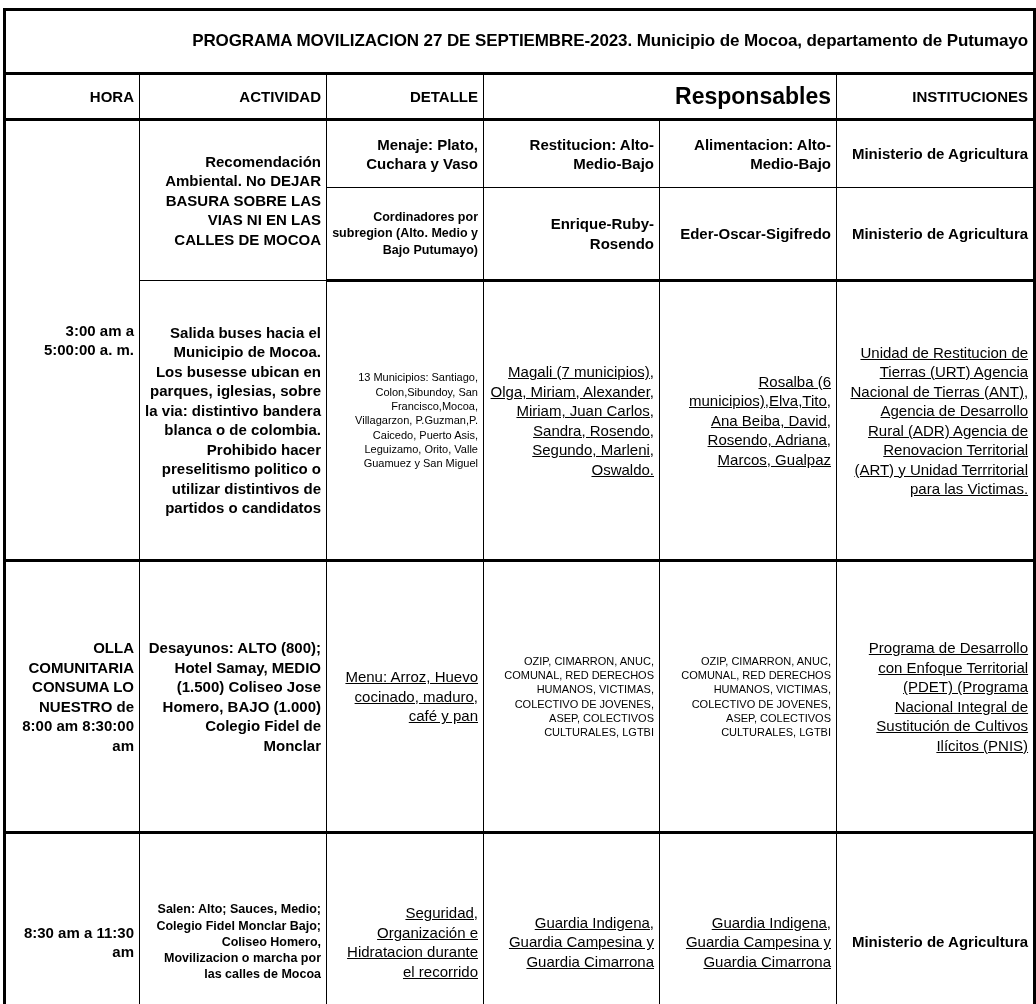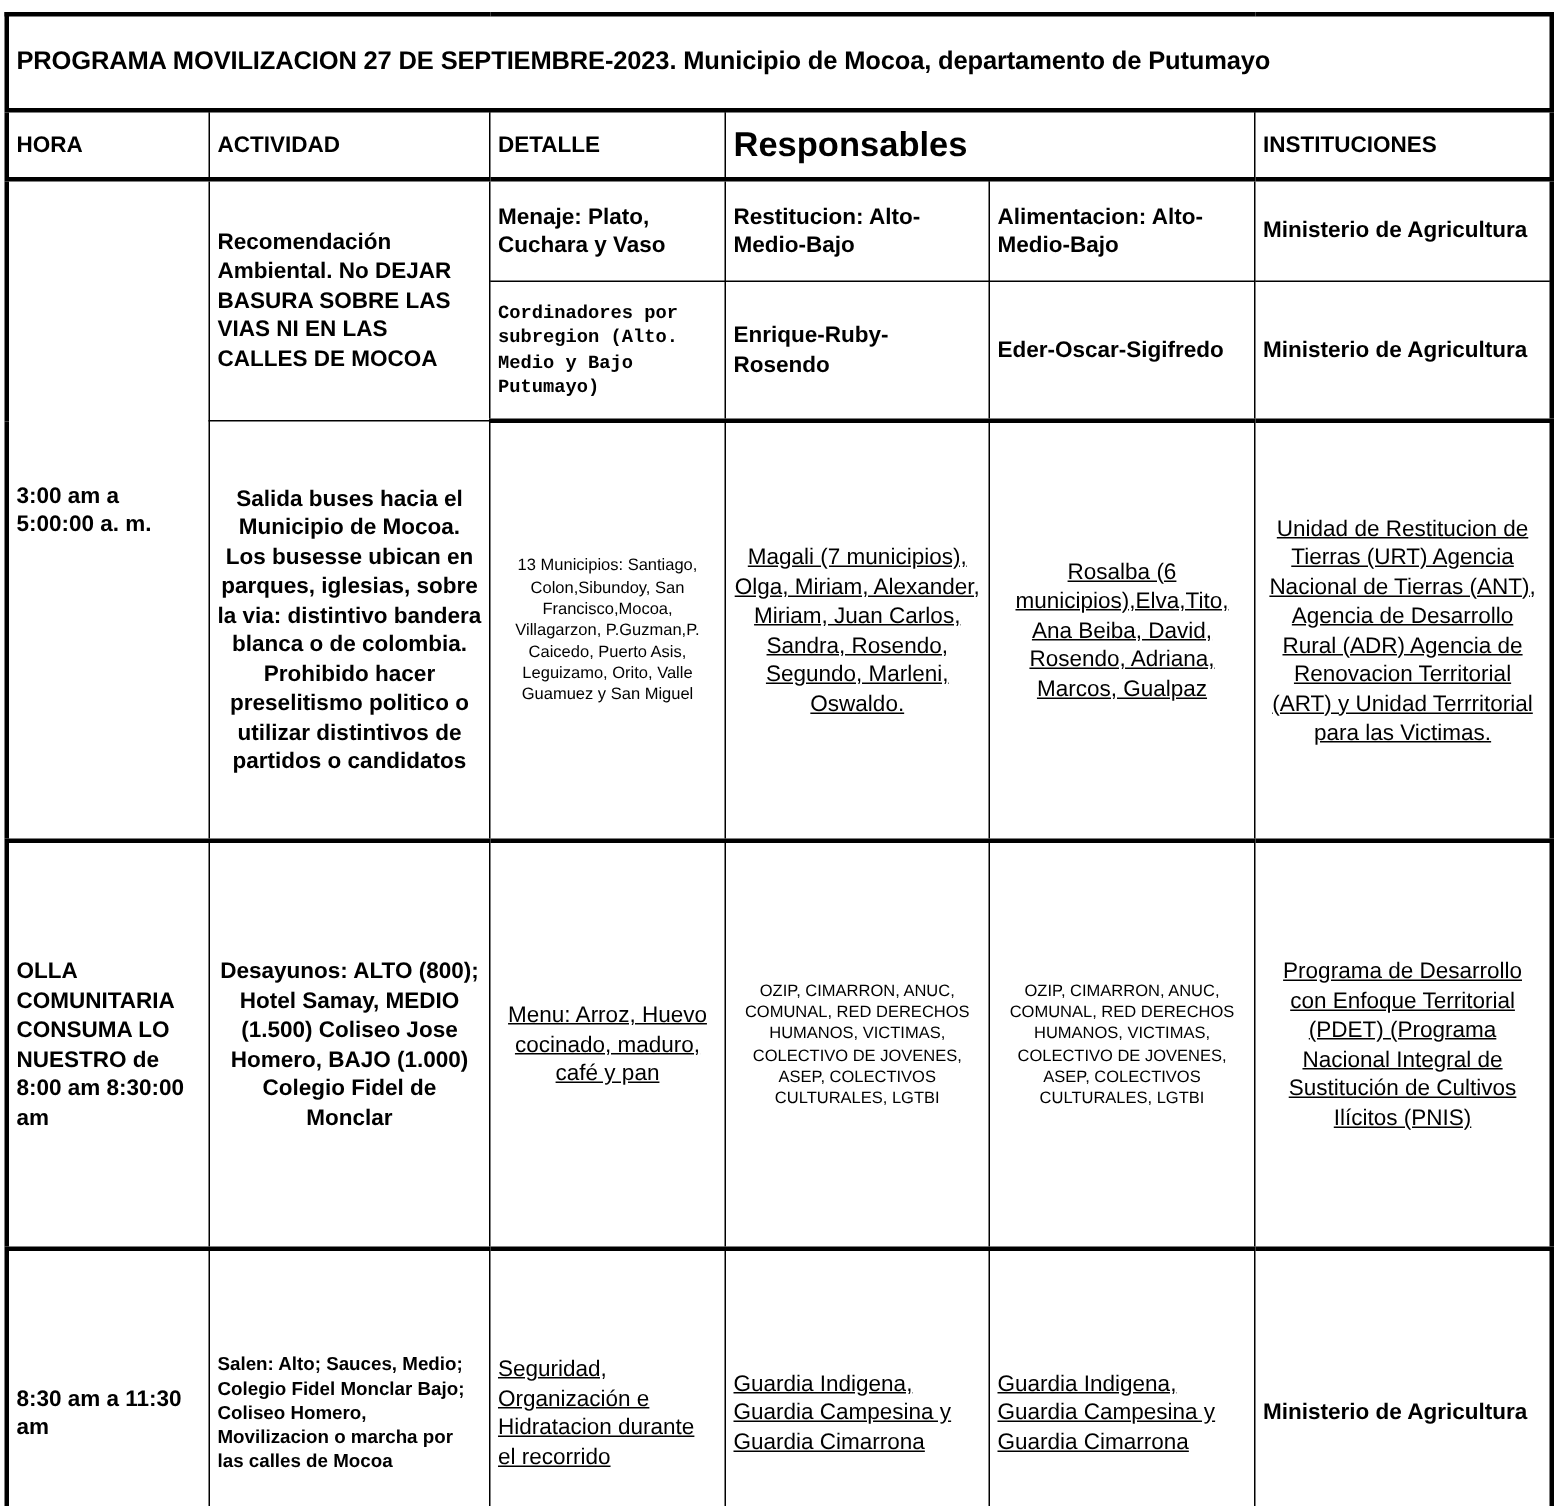--- a/index.html
+++ b/index.html
@@ -34,22 +34,22 @@
     line-height: 1.30;
     word-wrap: break-word;
     overflow-wrap: break-word;
   }
   
   table.schedule {
     border: 3px solid #000000;
   }
 
   
-  .ctr   { text-align: left; }
-  .lft   { text-align: center; }
+  .ctr   { text-align: right; }
+  .lft   { text-align: right; }
 
   .fs-title  { font-size: 17px; font-weight: bold; letter-spacing: -0.1px; }
   .fs-hdr    { font-size: 15px; font-weight: bold; }
   .fs-hdr-lg { font-size: 23px; font-weight: bold; }
   .fs-sub    { font-size: 15px; font-weight: bold; }
   .fs-subsm  { font-size: 12.5px; font-weight: bold; }
   .fs-body   { font-size: 15px; text-decoration: underline; }
   .fs-bodyb  { font-size: 15px; font-weight: bold; }
   .fs-small  { font-size: 11px; }
   .fs-smallb { font-size: 12.5px; font-weight: bold; }
@@ -88,21 +88,21 @@
       <tr>
         <td rowspan="3" class="ctr fs-bodyb rule-bot-thick">3:00 am a 5:00:00 a. m.</td>
         <td rowspan="2" class="ctr fs-sub" style="height:60px;">Recomendación Ambiental. No DEJAR BASURA SOBRE LAS VIAS NI EN LAS CALLES DE MOCOA</td>
         <td class="ctr fs-sub" style="height:60px;">Menaje: Plato, Cuchara y Vaso</td>
         <td class="ctr fs-sub">Restitucion: Alto-Medio-Bajo</td>
         <td class="ctr fs-sub">Alimentacion: Alto-Medio-Bajo</td>
         <td class="ctr fs-sub">Ministerio de Agricultura</td>
       </tr>
 
       <tr>
-        <td class="ctr fs-subsm rule-bot-thick" style="height:85px;font-family:Liberation Mono, monospace;">Cordinadores por subregion (Alto. Medio y Bajo Putumayo)</td>
+        <td class="ctr fs-subsm rule-bot-thick" style="height:85px;">Cordinadores por subregion (Alto. Medio y Bajo Putumayo)</td>
         <td class="ctr fs-sub rule-bot-thick">Enrique-Ruby-Rosendo</td>
         <td class="ctr fs-sub rule-bot-thick">Eder-Oscar-Sigifredo</td>
         <td class="ctr fs-sub rule-bot-thick">Ministerio de Agricultura</td>
       </tr>
 
       <tr>
         <td class="lft fs-bodyb rule-bot-thick" style="height:272px;">Salida buses hacia el Municipio de  Mocoa. Los busesse ubican en parques, iglesias, sobre la via: distintivo bandera blanca o de colombia. Prohibido hacer preselitismo politico o utilizar distintivos de partidos o candidatos</td>
         <td class="lft fs-small rule-bot-thick">13 Municipios: Santiago, Colon,Sibundoy, San Francisco,Mocoa, Villagarzon, P.Guzman,P. Caicedo, Puerto Asis, Leguizamo, Orito, Valle Guamuez y San Miguel</td>
         <td class="lft fs-body rule-bot-thick">Magali (7 municipios), Olga, Miriam, Alexander, Miriam, Juan Carlos, Sandra, Rosendo, Segundo, Marleni, Oswaldo.</td>
         <td class="lft fs-body rule-bot-thick">Rosalba (6 municipios),Elva,Tito, Ana Beiba, David, Rosendo, Adriana, Marcos, Gualpaz</td>

